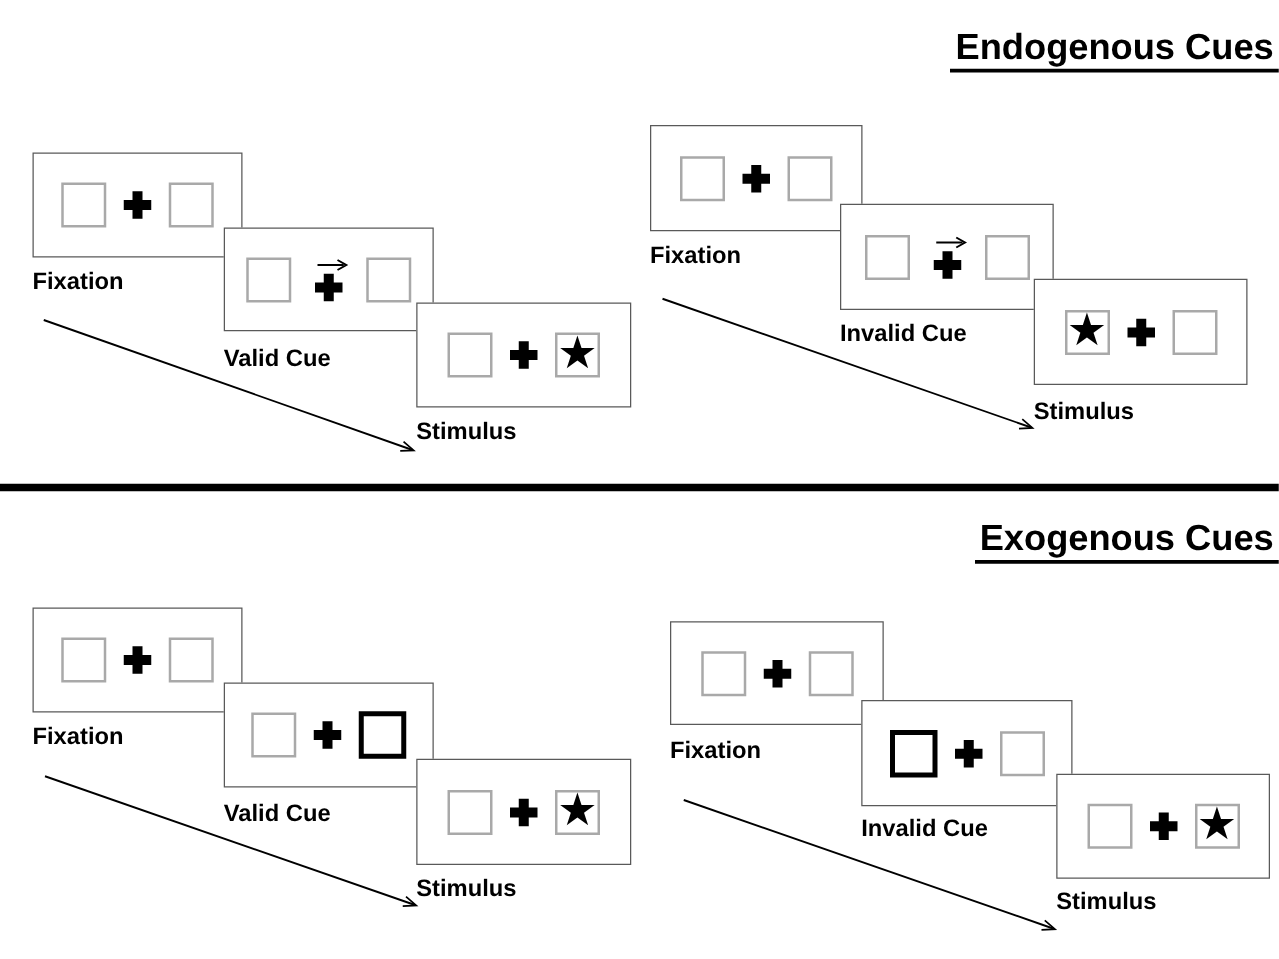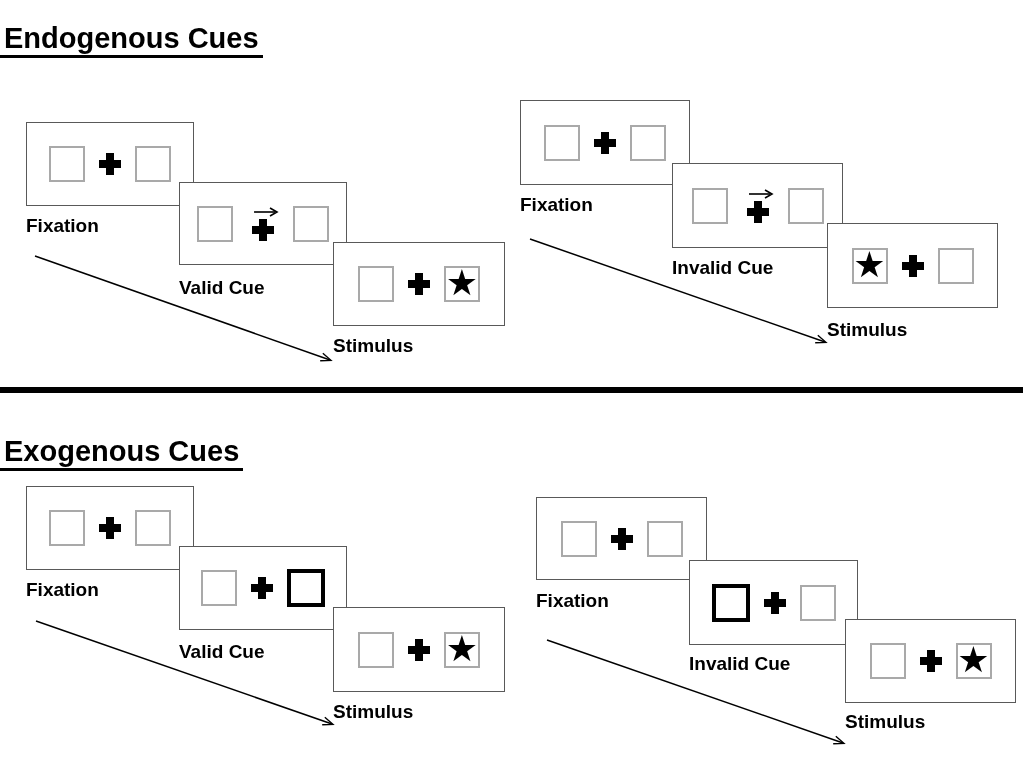--- a/index.html
+++ b/index.html
@@ -2,23 +2,23 @@
 <html><head>
 <meta charset="utf-8">
 <style>
   html,body{margin:0;padding:0;}
   body{
     width:1023px;height:767px;position:relative;overflow:hidden;
     background:#ffffff;
     font-family:"Liberation Sans", sans-serif;
     color:#000;
   }
-  .title-wrap{position:absolute;left:0;width:1023px;text-align:left;}
+  .title-wrap{position:absolute;left:0;width:1023px;text-align:right;}
   #t1{top:22px;}
-  #t2{top:435px;}
+  #t2{top:415px;}
   .title{
     display:inline-block;font-size:29px;font-weight:bold;line-height:32px;
     border-bottom:3px solid #000;padding:0 4px 1px 4px;letter-spacing:0px;
   }
   .divider{
     position:absolute;left:0;top:387px;width:1023px;height:6px;background:#000;
   }
   .panel{
     position:absolute;background:#ffffff;border:1px solid #595959;
     display:flex;align-items:center;justify-content:center;gap:14px;

